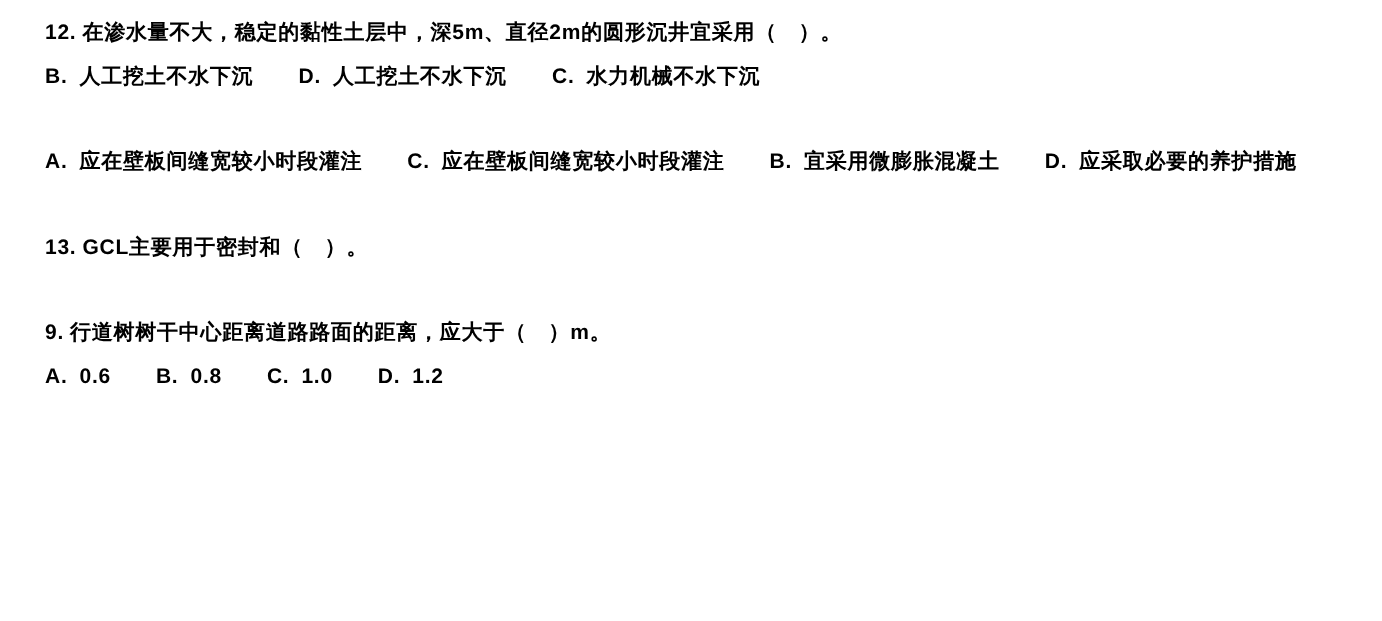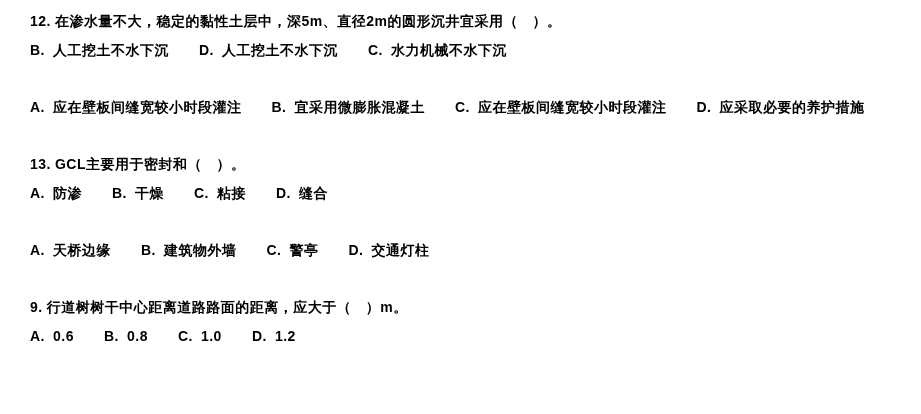--- a/index.html
+++ b/index.html
@@ -55,43 +55,31 @@
     <p class="options">
       <span class="opt"><span class="opt-label">B.</span><span class="opt-text">人工挖土不水下沉</span></span>
       <span class="opt"><span class="opt-label">D.</span><span class="opt-text">人工挖土不水下沉</span></span>
       <span class="opt"><span class="opt-label">C.</span><span class="opt-text">水力机械不水下沉</span></span>
     </p>
   </div>
 
   <div class="question">
     <p class="options">
       <span class="opt"><span class="opt-label">A.</span><span class="opt-text">应在壁板间缝宽较小时段灌注</span></span>
+      <span class="opt"><span class="opt-label">C.</span><span class="opt-text">应在壁板间缝宽较小时段灌注</span></span>
       <span class="opt"><span class="opt-label">B.</span><span class="opt-text">宜采用微膨胀混凝土</span></span>
-      <span class="opt"><span class="opt-label">C.</span><span class="opt-text">应在壁板间缝宽较小时段灌注</span></span>
       <span class="opt"><span class="opt-label">D.</span><span class="opt-text">应采取必要的养护措施</span></span>
     </p>
   </div>
 
   <div class="question">
     <p class="stem"><span class="qnum">13.</span><span class="qtext">GCL主要用于密封和（　）。</span></p>
-    <p class="options">
-      <span class="opt"><span class="opt-label">A.</span><span class="opt-text">防渗</span></span>
-      <span class="opt"><span class="opt-label">B.</span><span class="opt-text">干燥</span></span>
-      <span class="opt"><span class="opt-label">C.</span><span class="opt-text">粘接</span></span>
-      <span class="opt"><span class="opt-label">D.</span><span class="opt-text">缝合</span></span>
-    </p>
   </div>
 
   <div class="question">
-    <p class="options">
-      <span class="opt"><span class="opt-label">A.</span><span class="opt-text">天桥边缘</span></span>
-      <span class="opt"><span class="opt-label">B.</span><span class="opt-text">建筑物外墙</span></span>
-      <span class="opt"><span class="opt-label">C.</span><span class="opt-text">警亭</span></span>
-      <span class="opt"><span class="opt-label">D.</span><span class="opt-text">交通灯柱</span></span>
-    </p>
   </div>
 
   <div class="question">
     <p class="stem"><span class="qnum">9.</span><span class="qtext">行道树树干中心距离道路路面的距离，应大于（　）m。</span></p>
     <p class="options">
       <span class="opt"><span class="opt-label">A.</span><span class="opt-text">0.6</span></span>
       <span class="opt"><span class="opt-label">B.</span><span class="opt-text">0.8</span></span>
       <span class="opt"><span class="opt-label">C.</span><span class="opt-text">1.0</span></span>
       <span class="opt"><span class="opt-label">D.</span><span class="opt-text">1.2</span></span>
     </p>

